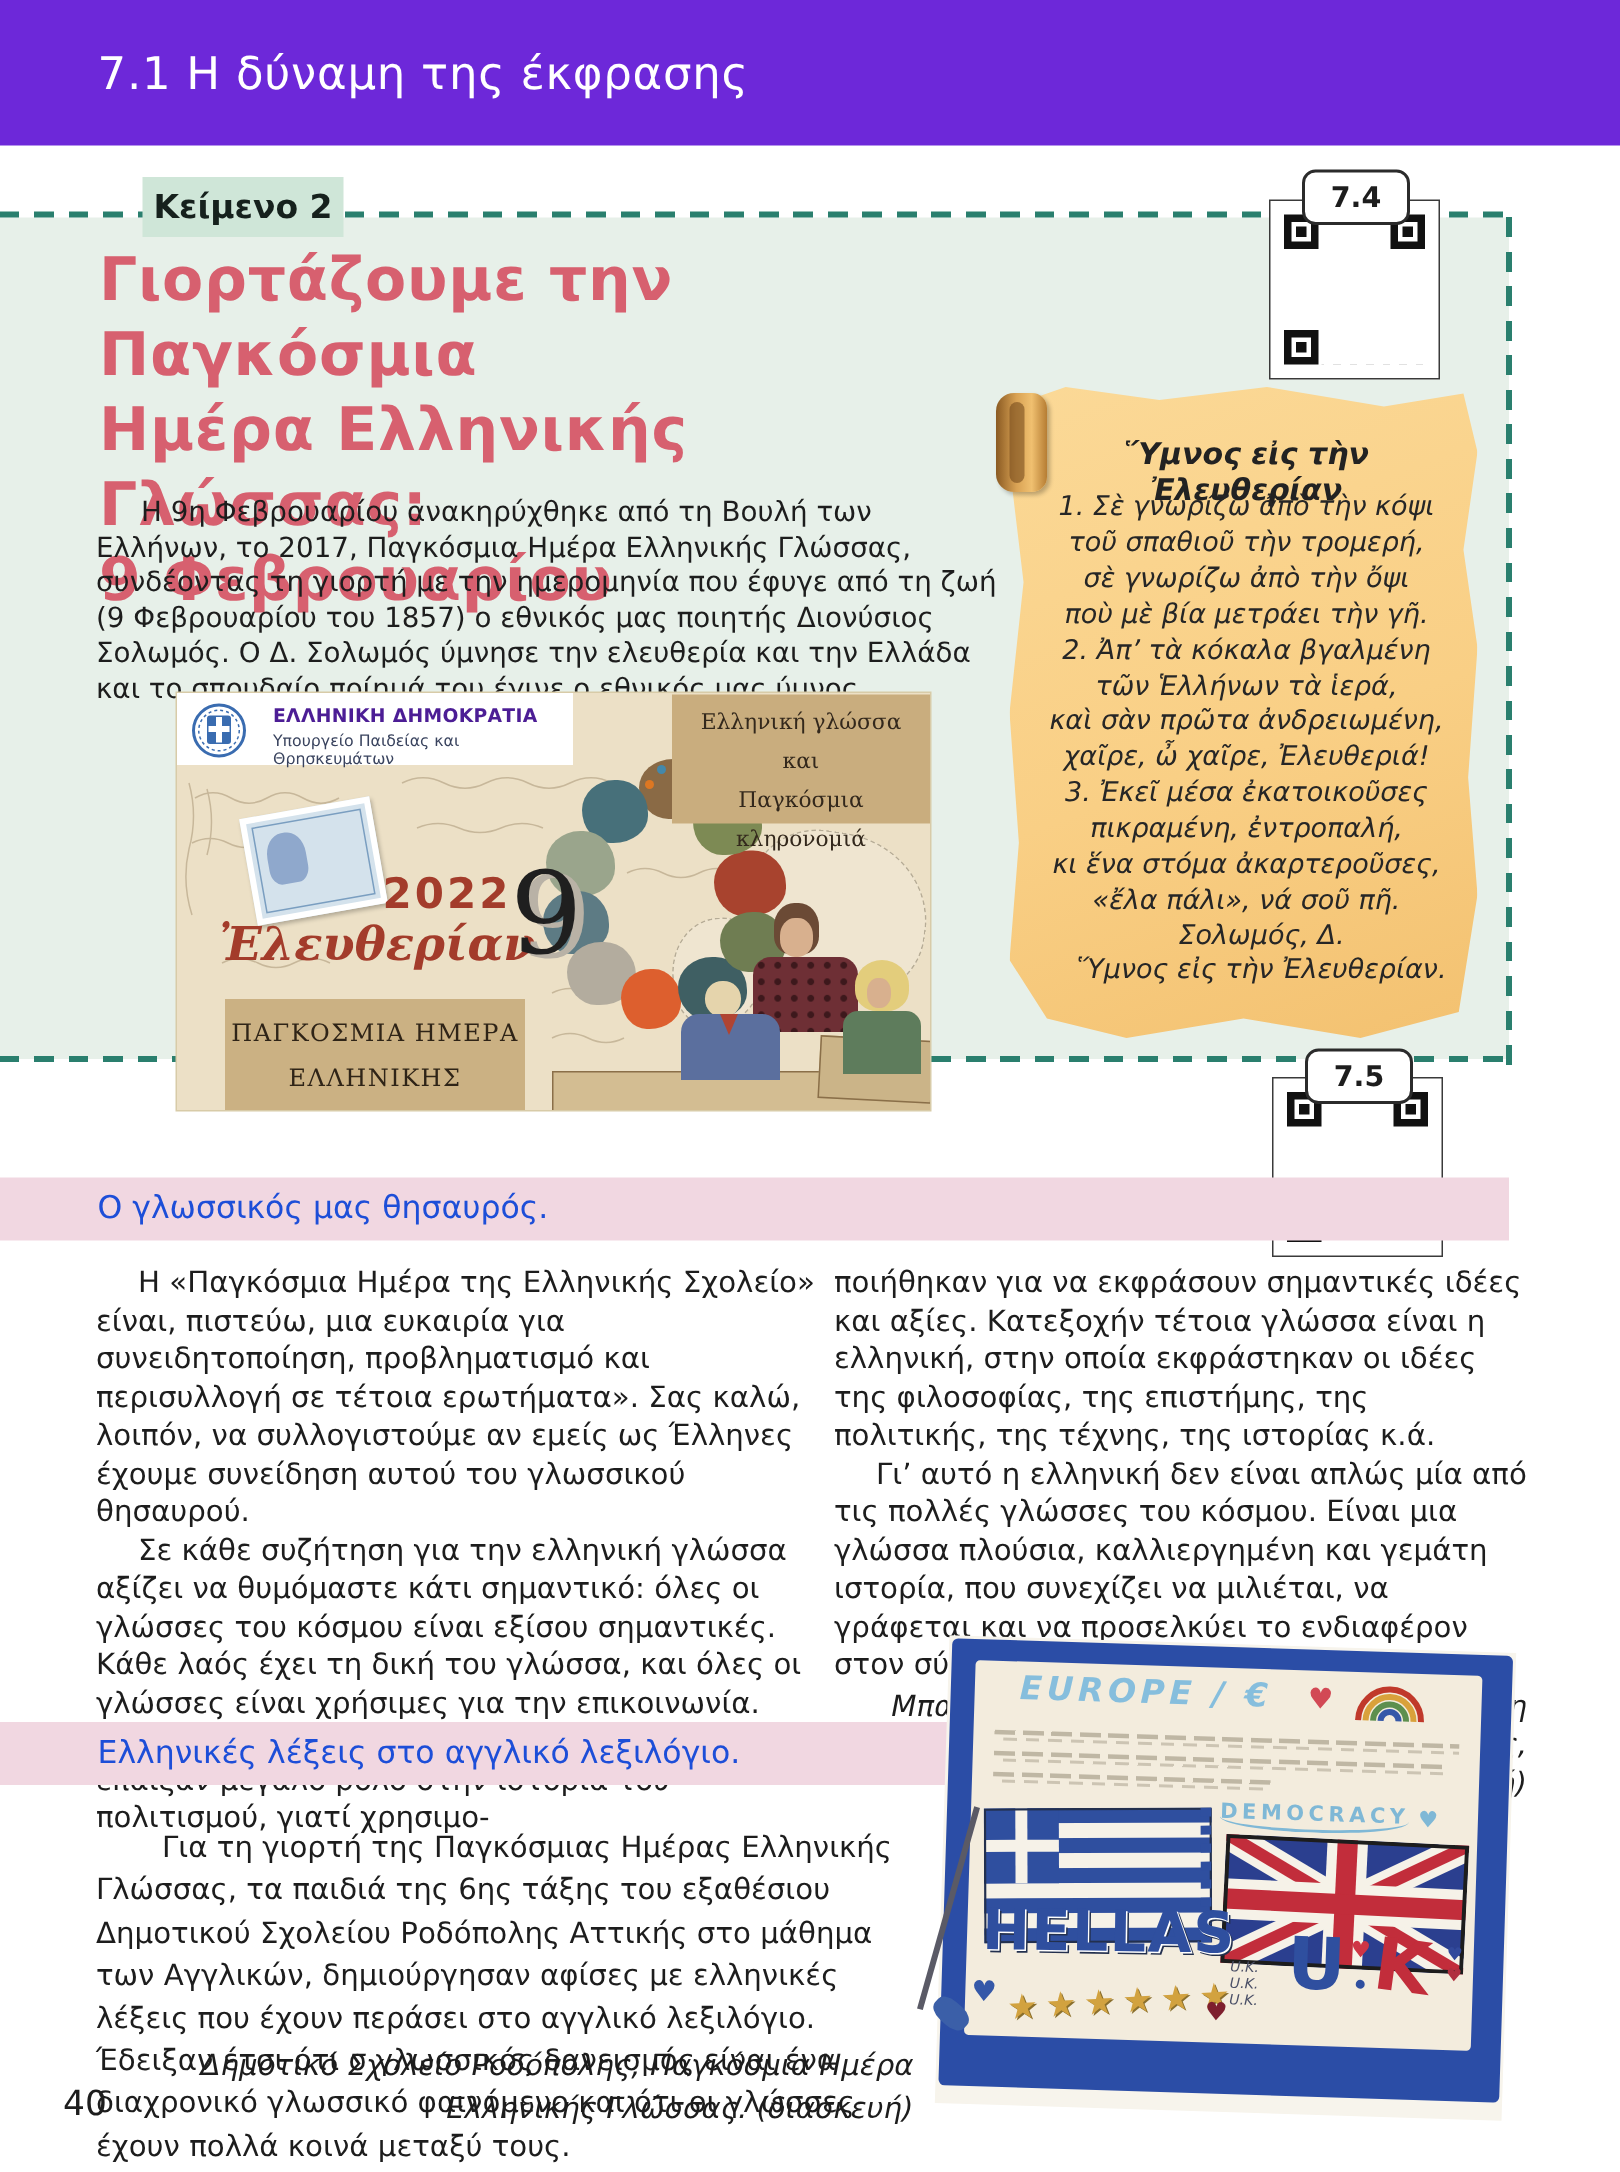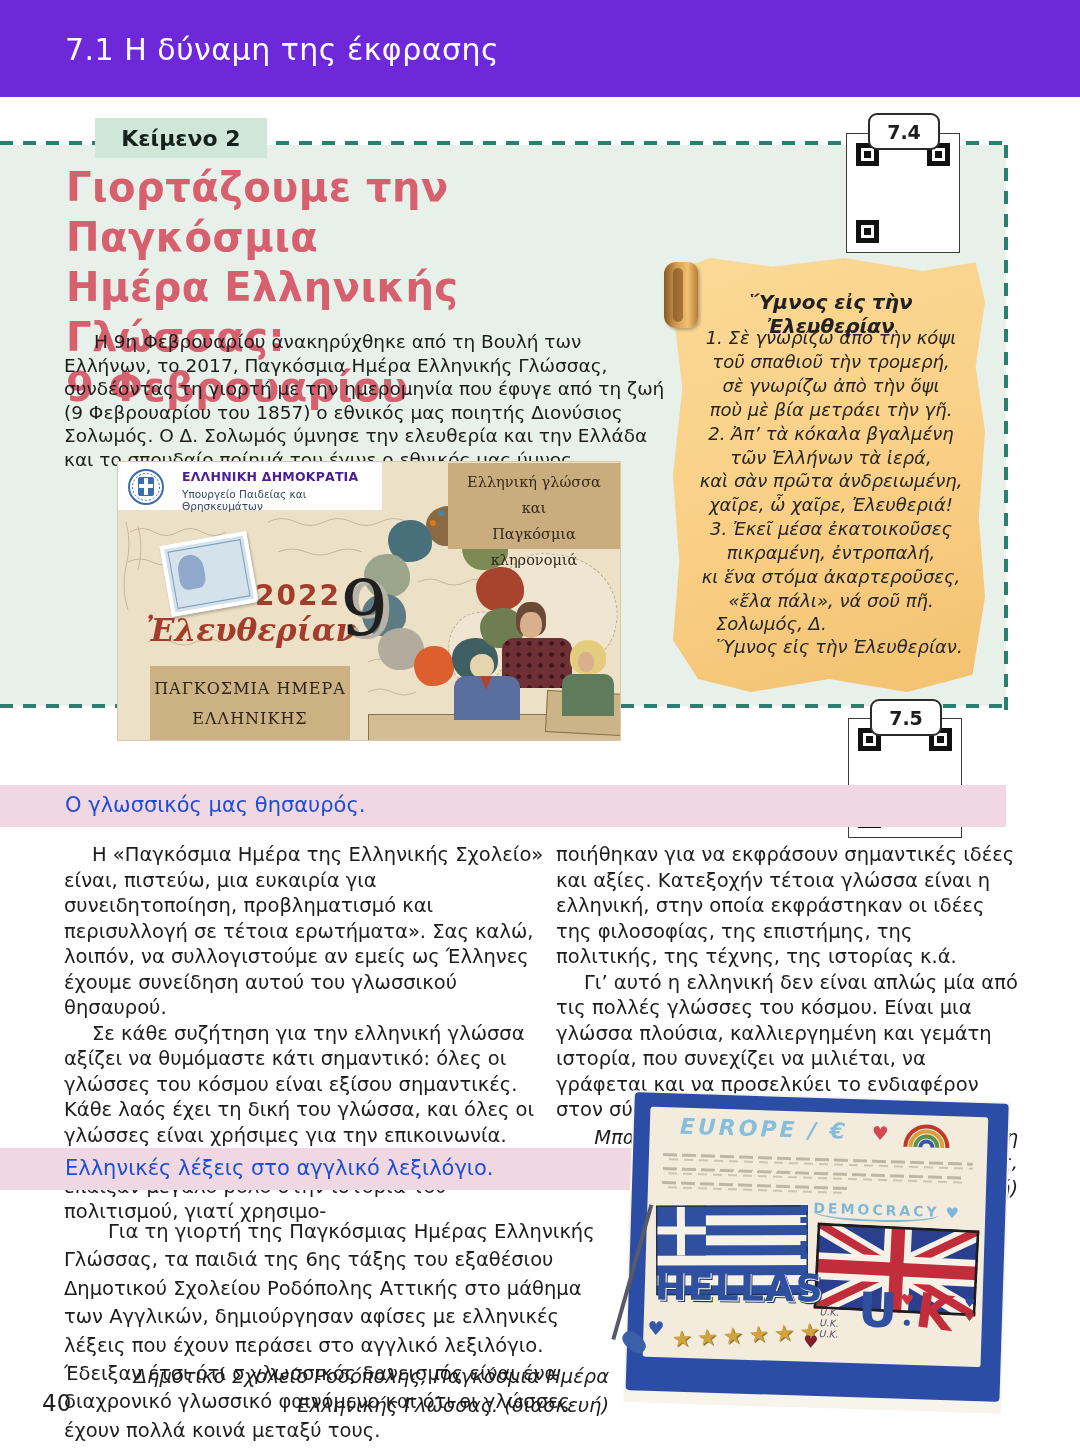--- a/index.html
+++ b/index.html
@@ -10,21 +10,21 @@
 
   
   .hdr{left:0;top:0;width:1080px;height:97px;background:#6d28d9;}
   .hdr-title{left:65px;top:32px;font-size:30px;color:#fff;font-weight:500;letter-spacing:.5px;}
 
   
   .panel-bg{left:0;top:145px;width:1006px;height:561px;background:#e7f0e9;}
   .dash-h{height:4px;background:repeating-linear-gradient(90deg,#2a7f6e 0 13px,transparent 13px 23px);}
   .dash-v{width:4px;background:repeating-linear-gradient(0deg,#2a7f6e 0 13px,transparent 13px 23px);}
 
-  .badge{left:95px;top:118px;width:172px;height:40px;background:#cfe6d8;
+  .badge{left:95px;top:118px;width:134px;height:40px;background:#cfe6d8;
          display:flex;align-items:center;justify-content:center;
          font-weight:bold;font-size:22px;color:#16211d;}
 
   .art-title{left:66px;top:162px;width:600px;font-size:40px;line-height:50px;
              font-weight:600;color:#d7606f;letter-spacing:.5px;}
   .intro{left:64px;top:330px;width:605px;font-size:18.5px;line-height:23.5px;text-indent:30px;}
 
   
   .qr-box{width:112px;height:118px;background:#fff;border:1.5px solid #3a3a3a;}
   .qr-pat{position:absolute;inset:9px;background-color:#fff;
@@ -38,21 +38,21 @@
 
   
   .parch{left:673px;top:258px;width:312px;height:434px;
          background:linear-gradient(160deg,#fbd997 0%,#f9cf85 55%,#f3c170 100%);
          clip-path:polygon(4% 2%,12% 0%,32% 2%,55% 0%,80% 3%,97% 1%,100% 10%,97% 25%,100% 40%,98% 60%,100% 78%,96% 96%,75% 100%,50% 97%,25% 100%,8% 97%,0% 88%,2% 70%,0% 50%,3% 30%,0% 12%);}
   .curl{left:664px;top:262px;width:34px;height:66px;background:linear-gradient(90deg,#8a5a22 0%,#d9a254 40%,#f0c070 70%,#b67d33 100%);
         border-radius:12px 10px 10px 12px;box-shadow:2px 2px 3px rgba(0,0,0,.25);}
   .curl:after{content:"";position:absolute;left:9px;top:6px;width:10px;height:54px;border-radius:6px;background:#6e4418;opacity:.55;}
   .hymn-title{left:700px;top:290px;width:262px;text-align:center;font-weight:bold;font-style:italic;font-size:20px;color:#222;}
   .hymn-lines{left:688px;top:326px;width:286px;text-align:center;font-style:italic;font-size:18px;line-height:23.9px;color:#262626;}
-  .hymn-src{left:716px;top:612px;width:250px;font-style:italic;font-size:18px;line-height:23px;color:#262626;}
+  .hymn-src{left:716px;top:612px;width:250px;font-style:italic;font-size:18px;line-height:23px;color:#262626;text-align:center;}
 
   
   .poster{left:118px;top:462px;width:502px;height:278px;background:#ece0c6;overflow:hidden;box-shadow:0 0 0 1px #d8cba8;}
   .pp{position:absolute;}
   .p-band{left:0;top:0;width:264px;height:48px;background:#fff;}
   .p-rep{left:64px;top:7px;font-size:12.5px;font-weight:bold;color:#4c1d95;letter-spacing:.2px;}
   .p-min{left:64px;top:26px;font-size:10.5px;color:#39435e;}
   .p-rbox{left:330px;top:1px;width:172px;height:86px;background:#c9ad7e;text-align:center;
           font-family:"DejaVu Serif",serif;font-size:14.5px;line-height:26px;color:#33281c;padding-top:6px;box-sizing:border-box;}
   .p-stamp{left:47px;top:76px;width:80px;height:64px;background:#d4e2ec;border:4px solid #fff;

